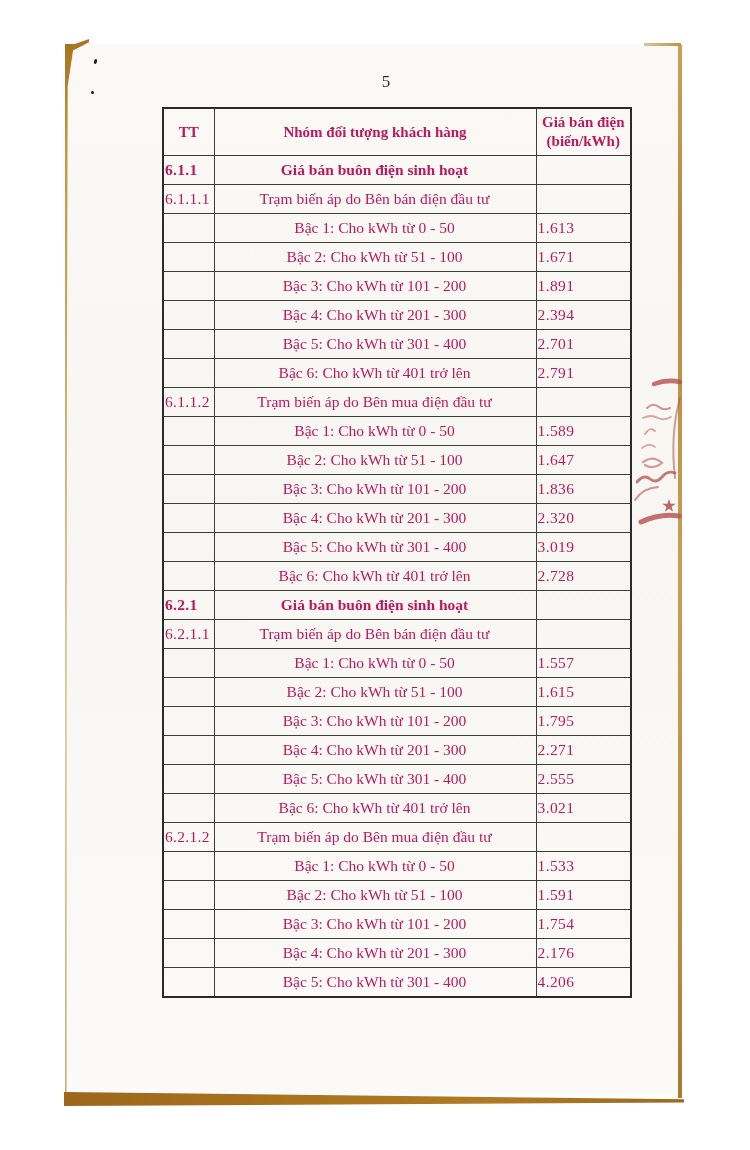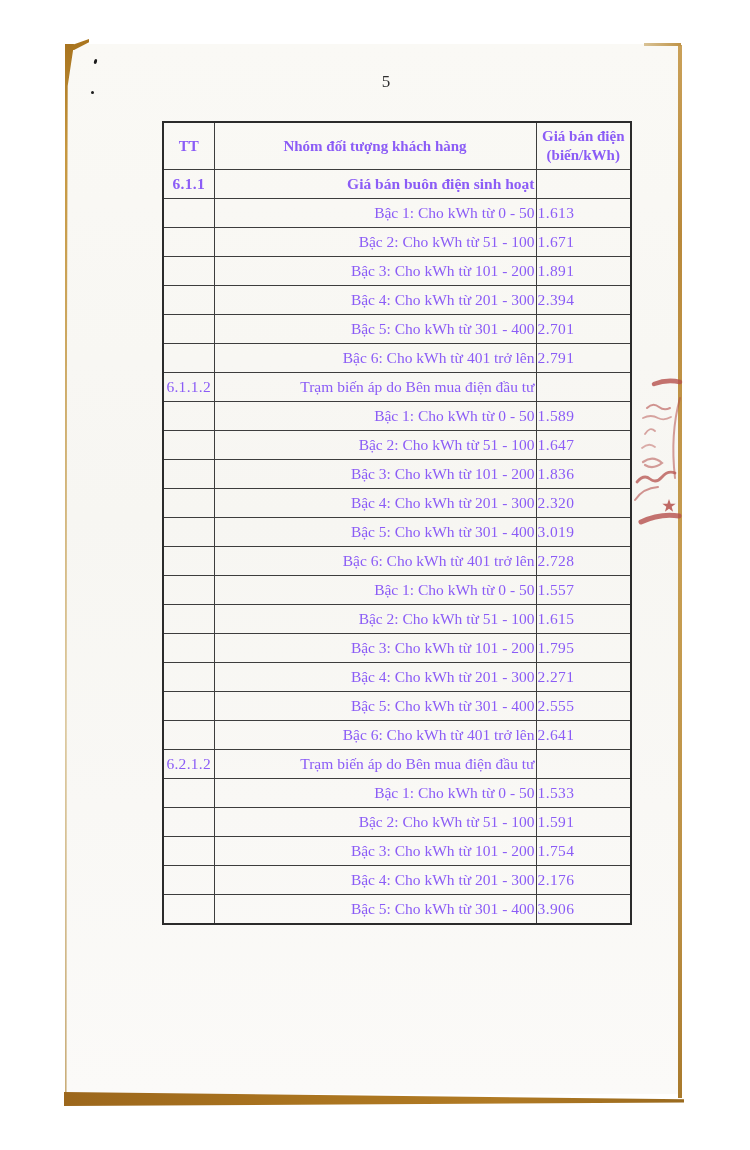--- a/index.html
+++ b/index.html
@@ -39,37 +39,37 @@
   .ink-dot{position:absolute;background:#1c1c1c;border-radius:50%;}
   .ink-dot.d1{left:94px;top:59px;width:3px;height:5px;transform:rotate(18deg);}
   .ink-dot.d2{left:91px;top:91px;width:3px;height:3px;}
 
   .page-number{
     position:absolute;left:371px;top:72px;width:30px;text-align:center;
     font-size:17px;color:#2e2e2e;
   }
 
   table.price{
-    position:absolute;left:162px;top:121px;width:468px;
+    position:absolute;left:162px;top:107px;width:468px;
     border-collapse:collapse;table-layout:fixed;
-    color:#8b5cf6;border:2px solid #2b2b2b;
+    color:#be185d;border:2px solid #2b2b2b;
   }
   table.price col.c1{width:51px;}
   table.price col.c2{width:322px;}
   table.price col.c3{width:95px;}
   table.price th,table.price td{
     border:1.4px solid #3d3d3d;overflow:hidden;white-space:nowrap;
   }
   table.price th{
     height:46px;font-size:15px;font-weight:bold;text-align:center;
     line-height:1.25;padding:0 2px;
   }
   table.price td{height:26px;font-size:15.5px;line-height:1;}
-  td.cell-tt{text-align:center;letter-spacing:.3px;}
-  td.cell-label{text-align:right;padding-left:0;}
+  td.cell-tt{letter-spacing:.3px;}
+  td.cell-label{text-align:center;padding-left:0;}
   td.cell-value{text-align:left;letter-spacing:.4px;}
   tr.bold td.cell-tt,tr.bold td.cell-label{font-weight:bold;}
 
   .stamp{position:absolute;left:633px;top:376px;width:52px;height:152px;}
 </style>
 </head>
 <body>
 
 <div class="stage">
 
@@ -100,20 +100,25 @@
         </th>
       </tr>
     </thead>
     <tbody>
         <tr class="bold">
     <td class="cell-tt">6.1.1</td>
     <td class="cell-label">Giá bán buôn điện sinh hoạt</td>
     <td class="cell-value"></td>
   </tr>
         <tr>
+    <td class="cell-tt">6.1.1.1</td>
+    <td class="cell-label">Trạm biến áp do Bên bán điện đầu tư</td>
+    <td class="cell-value"></td>
+  </tr>
+        <tr>
     <td class="cell-tt"></td>
     <td class="cell-label">Bậc 1: Cho kWh từ 0 - 50</td>
     <td class="cell-value">1.613</td>
   </tr>
         <tr>
     <td class="cell-tt"></td>
     <td class="cell-label">Bậc 2: Cho kWh từ 51 - 100</td>
     <td class="cell-value">1.671</td>
   </tr>
         <tr>
@@ -164,20 +169,30 @@
         <tr>
     <td class="cell-tt"></td>
     <td class="cell-label">Bậc 5: Cho kWh từ 301 - 400</td>
     <td class="cell-value">3.019</td>
   </tr>
         <tr>
     <td class="cell-tt"></td>
     <td class="cell-label">Bậc 6: Cho kWh từ 401 trở lên</td>
     <td class="cell-value">2.728</td>
   </tr>
+        <tr class="bold">
+    <td class="cell-tt">6.2.1</td>
+    <td class="cell-label">Giá bán buôn điện sinh hoạt</td>
+    <td class="cell-value"></td>
+  </tr>
+        <tr>
+    <td class="cell-tt">6.2.1.1</td>
+    <td class="cell-label">Trạm biến áp do Bên bán điện đầu tư</td>
+    <td class="cell-value"></td>
+  </tr>
         <tr>
     <td class="cell-tt"></td>
     <td class="cell-label">Bậc 1: Cho kWh từ 0 - 50</td>
     <td class="cell-value">1.557</td>
   </tr>
         <tr>
     <td class="cell-tt"></td>
     <td class="cell-label">Bậc 2: Cho kWh từ 51 - 100</td>
     <td class="cell-value">1.615</td>
   </tr>
@@ -192,21 +207,21 @@
     <td class="cell-value">2.271</td>
   </tr>
         <tr>
     <td class="cell-tt"></td>
     <td class="cell-label">Bậc 5: Cho kWh từ 301 - 400</td>
     <td class="cell-value">2.555</td>
   </tr>
         <tr>
     <td class="cell-tt"></td>
     <td class="cell-label">Bậc 6: Cho kWh từ 401 trở lên</td>
-    <td class="cell-value">2.641</td>
+    <td class="cell-value">3.021</td>
   </tr>
         <tr>
     <td class="cell-tt">6.2.1.2</td>
     <td class="cell-label">Trạm biến áp do Bên mua điện đầu tư</td>
     <td class="cell-value"></td>
   </tr>
         <tr>
     <td class="cell-tt"></td>
     <td class="cell-label">Bậc 1: Cho kWh từ 0 - 50</td>
     <td class="cell-value">1.533</td>
@@ -222,21 +237,21 @@
     <td class="cell-value">1.754</td>
   </tr>
         <tr>
     <td class="cell-tt"></td>
     <td class="cell-label">Bậc 4: Cho kWh từ 201 - 300</td>
     <td class="cell-value">2.176</td>
   </tr>
         <tr>
     <td class="cell-tt"></td>
     <td class="cell-label">Bậc 5: Cho kWh từ 301 - 400</td>
-    <td class="cell-value">3.906</td>
+    <td class="cell-value">4.206</td>
   </tr>
       </tbody>
   </table>
 
   <svg class="stamp" viewBox="0 0 52 152" xmlns="http://www.w3.org/2000/svg" fill="none" stroke="#b5504c" stroke-linecap="round">
     <path d="M21 8 Q34 3 47 6" stroke-width="4.5" opacity="0.8"></path>
     <path d="M14 32 q6 -6 12 -1 q5 4 11 1" stroke-width="2" opacity="0.6"></path>
     <path d="M10 42 q8 -4 15 0 q6 3 13 -1" stroke-width="1.8" opacity="0.5"></path>
     <path d="M47 22 Q37 58 42 102" stroke-width="2" opacity="0.55"></path>
     <path d="M12 58 q5 -8 10 -3" stroke-width="1.8" opacity="0.5"></path>

